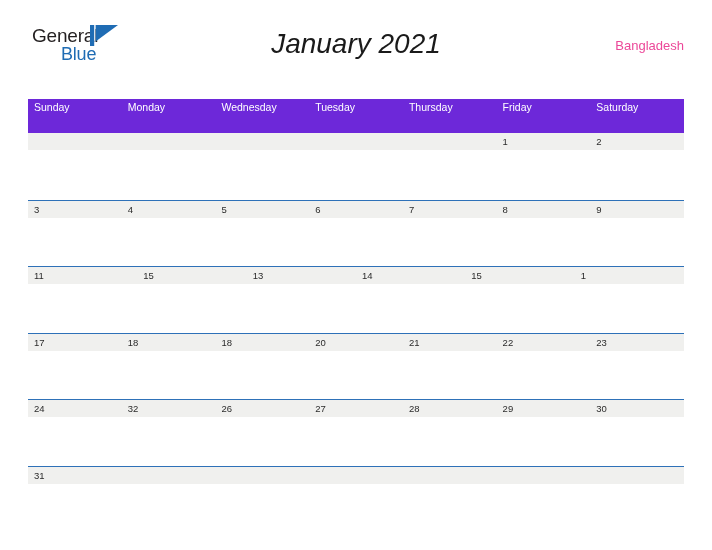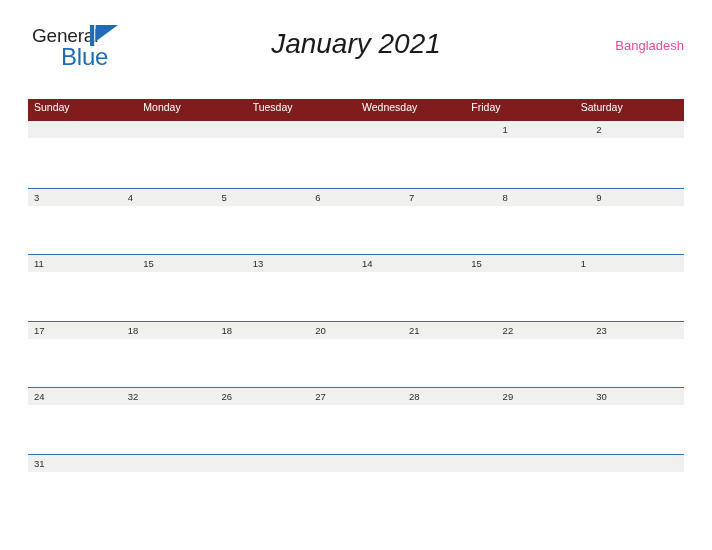--- a/index.html
+++ b/index.html
@@ -49,21 +49,21 @@
     vertical-align: top;
   }
   .logo-mark {
     position: absolute;
     left: 58px;
     top: -1px;
     width: 30px;
     height: 21px;
   }
   .logo-row2 {
-    font-size: 24px;
+    font-size: 18px;
     color: #1f6cb4;
     letter-spacing: -0.2px;
     padding-left: 29px;
     margin-top: -1px;
   }
 
   .title {
     position: absolute;
     left: 0;
     right: 0;
@@ -88,22 +88,22 @@
   .calendar {
     position: absolute;
     left: 28px;
     top: 79px;
     width: 656px;
   }
 
   .dow-row {
     display: flex;
     width: 100%;
-    background: #7f1d1d;
-    height: 22px;
+    background: #6d28d9;
+    height: 34px;
   }
   .dow {
     flex: 1 1 0;
     color: #ffffff;
     font-size: 10.5px;
     line-height: 17px;
     padding-left: 6px;
     box-sizing: border-box;
     white-space: nowrap;
     overflow: hidden;
@@ -159,22 +159,23 @@
     <div class="title">January 2021</div>
 
     <div class="country">Bangladesh</div>
   </div>
 
   <div class="calendar">
 
     <div class="dow-row">
       <div class="dow">Sunday</div>
       <div class="dow">Monday</div>
+      <div class="dow">Wednesday</div>
       <div class="dow">Tuesday</div>
-      <div class="dow">Wednesday</div>
+      <div class="dow">Thursday</div>
       <div class="dow">Friday</div>
       <div class="dow">Saturday</div>
     </div>
 
     <div class="week first">
       <div class="days">
         <div class="day"></div>
         <div class="day"></div>
         <div class="day"></div>
         <div class="day"></div>

